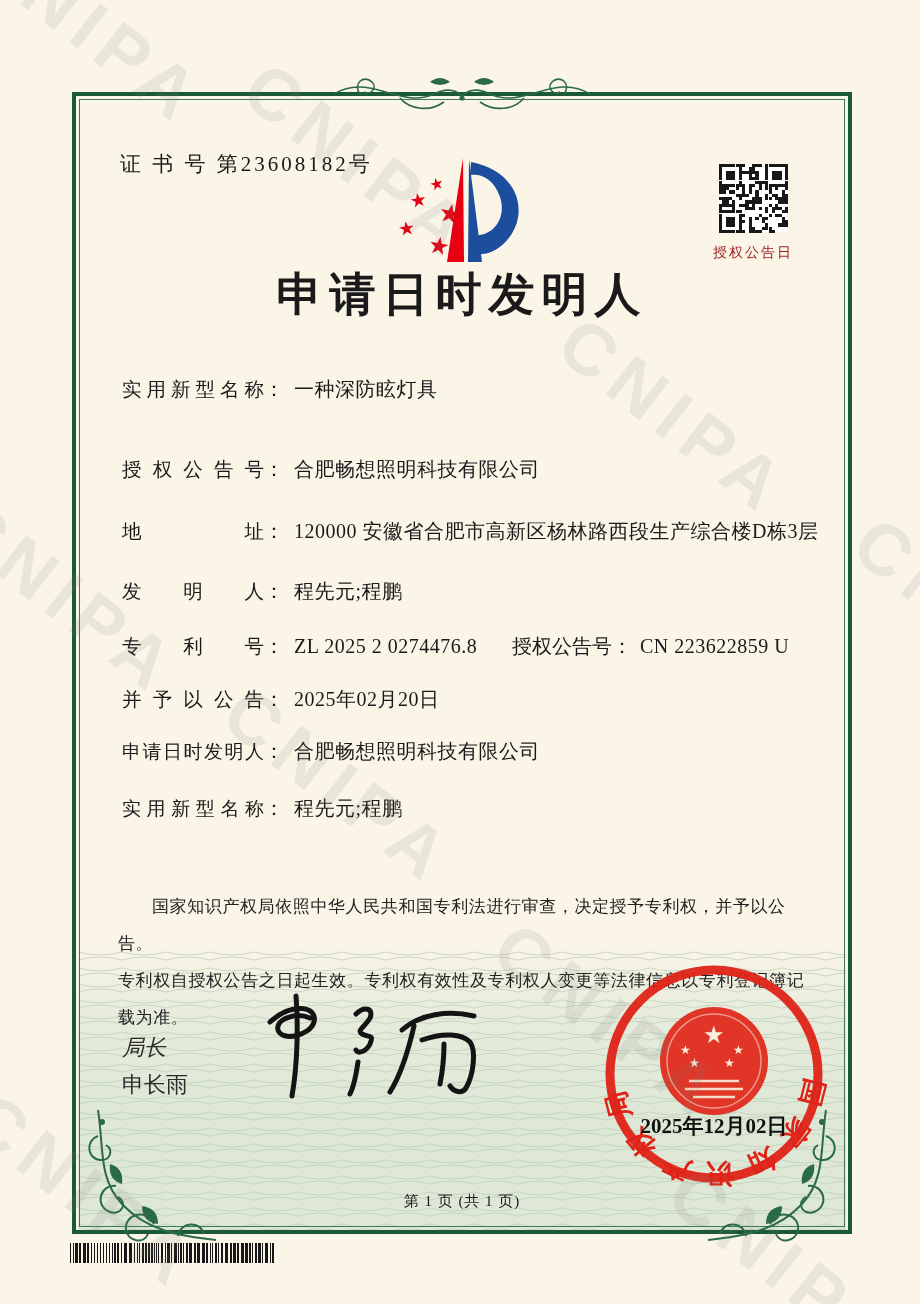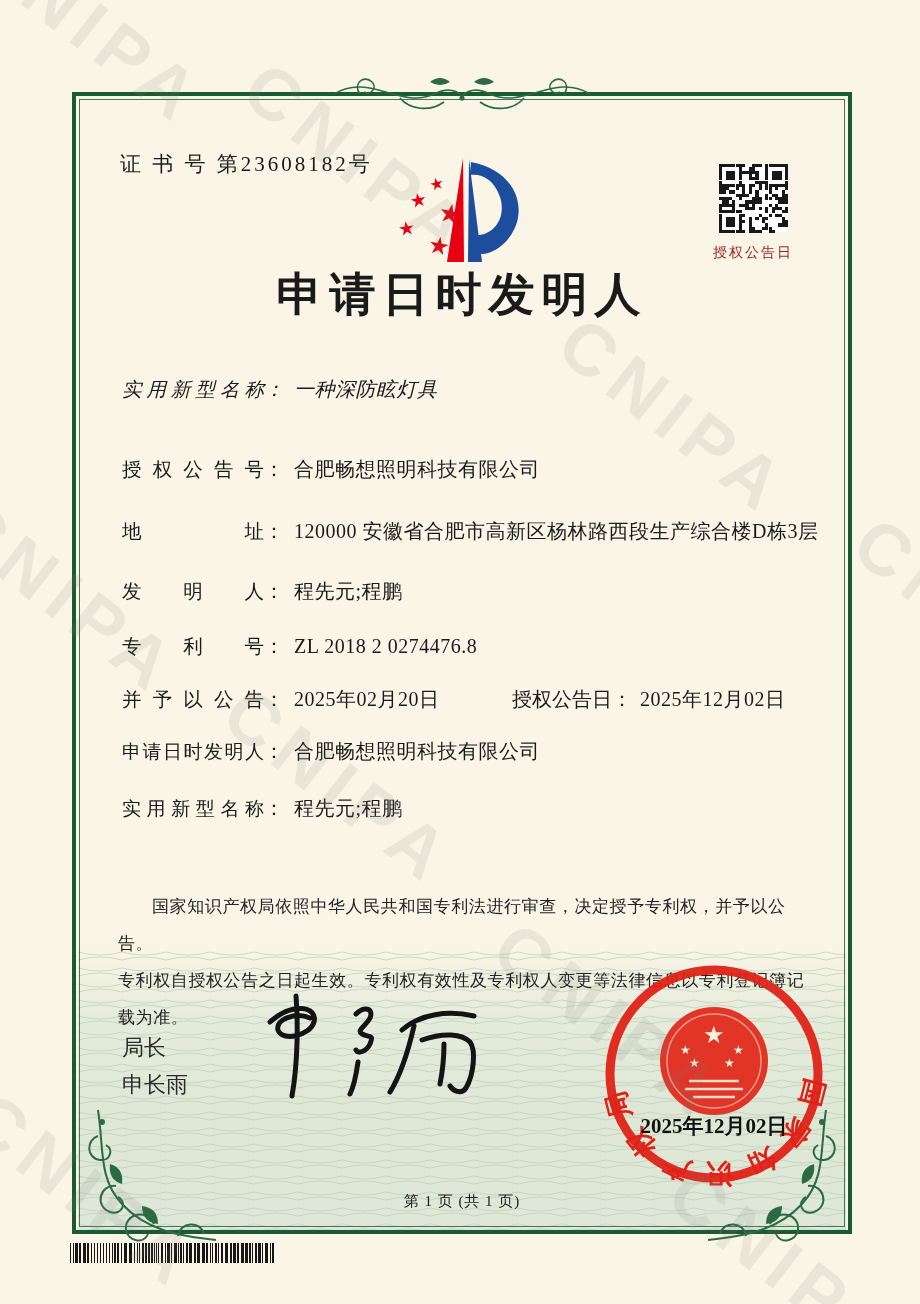--- a/index.html
+++ b/index.html
@@ -56,21 +56,21 @@
   .col2{position:absolute;left:390px;top:0;white-space:nowrap;}
   .col2 .colon{margin-right:8px;}
   
   .statement{
     position:absolute;left:118px;top:888px;width:700px;z-index:4;
     font-size:17px;line-height:37px;letter-spacing:0.6px;color:#222;
   }
   .statement .l1{text-indent:2em;}
   
   .officer{position:absolute;left:122px;z-index:4;font-family:"Liberation Sans","DejaVu Sans",sans-serif;font-size:22px;color:#2b2b2b;}
-  .officer.t1{top:1033px;}
+  .officer.t1{top:1033px;font-style:italic;}
   .officer.t2{top:1070px;}
   .sig{position:absolute;left:252px;top:992px;z-index:4;}
   
   .seal{position:absolute;left:601px;top:961px;z-index:5;}
   
   .page-no{position:absolute;left:72px;top:1192px;width:780px;text-align:center;font-size:15px;letter-spacing:1px;z-index:4;}
   .barcode{position:absolute;left:70px;top:1243px;height:20px;z-index:4;white-space:nowrap;font-size:0;}
   .barcode span{display:inline-block;height:20px;background:#161616;vertical-align:top;}
 </style>
 </head>
@@ -390,38 +390,38 @@
       <div style="left:36.3px;top:66.0px"></div>
       <div style="left:39.6px;top:66.0px"></div>
       <div style="left:49.5px;top:66.0px"></div>
       <div style="left:52.8px;top:66.0px"></div>
     </div>
   <div class="qr-caption">授权公告日</div>
 </div>
 
 <div class="title">申请日时发明人</div>
 
-<div class="row" style="top:376px;font-style:italic;">
+<div class="row" style="top:376px;">
   <span class="lbl">实用新型名称</span><span class="colon">：</span><span class="val">一种深防眩灯具</span>
 </div>
 <div class="row" style="top:456px;">
   <span class="lbl">授权公告号</span><span class="colon">：</span><span class="val">合肥畅想照明科技有限公司</span>
 </div>
 <div class="row" style="top:518px;">
   <span class="lbl">地址</span><span class="colon">：</span><span class="val">120000 安徽省合肥市高新区杨林路西段生产综合楼D栋3层</span>
 </div>
 <div class="row" style="top:578px;">
   <span class="lbl">发明人</span><span class="colon">：</span><span class="val">程先元;程鹏</span>
 </div>
 <div class="row" style="top:633px;width:700px;">
-  <span class="lbl">专利号</span><span class="colon">：</span><span class="val">ZL 2018 2 0274476.8</span>
+  <span class="lbl">专利号</span><span class="colon">：</span><span class="val">ZL 2025 2 0274476.8</span>
+  <span class="col2"><span>授权公告号</span><span class="colon">：</span><span class="val">CN 223622859 U</span></span>
 </div>
 <div class="row" style="top:686px;width:700px;">
   <span class="lbl">并予以公告</span><span class="colon">：</span><span class="val">2025年02月20日</span>
-  <span class="col2"><span>授权公告日</span><span class="colon">：</span><span class="val">2025年12月02日</span></span>
 </div>
 <div class="row" style="top:738px;">
   <span class="lbl lbl7">申请日时发明人</span><span class="colon">：</span><span class="val">合肥畅想照明科技有限公司</span>
 </div>
 <div class="row" style="top:795px;">
   <span class="lbl lbl7">实用新型名称</span><span class="colon">：</span><span class="val">程先元;程鹏</span>
 </div>
 
 <div class="statement">
   <div class="l1">国家知识产权局依照中华人民共和国专利法进行审查，决定授予专利权，并予以公告。</div>

